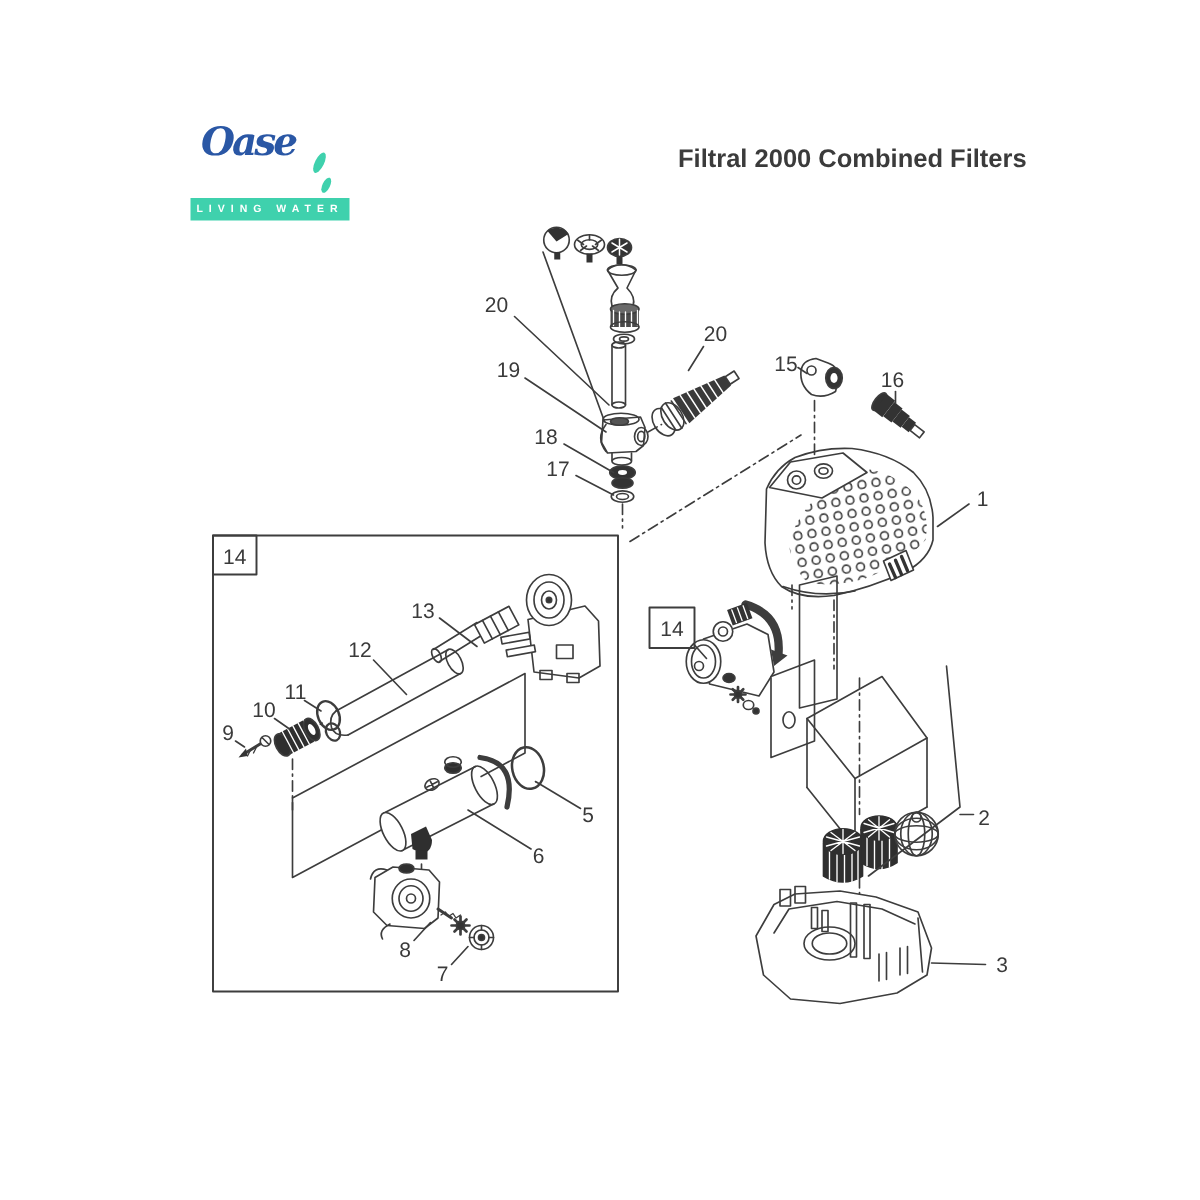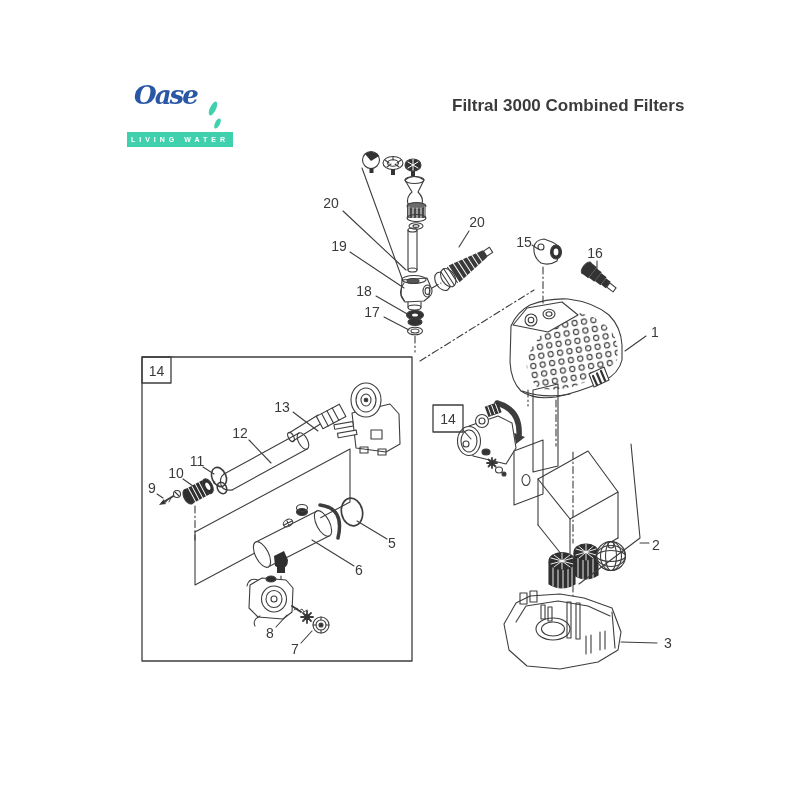--- a/index.html
+++ b/index.html
@@ -28,21 +28,21 @@
 
 <div id="page">
 
   <div class="logo">
     <div class="logo-script">Oase</div>
     <div class="logo-drop drop1"></div>
     <div class="logo-drop drop2"></div>
     <div class="logo-bar">LIVING WATER</div>
   </div>
 
-  <div class="title">Filtral 3000 Combined Filters</div>
+  <div class="title">Filtral 2000 Combined Filters</div>
 
   <svg width="800" height="800" viewBox="0 0 800 800">
     <defs>
       <pattern id="dots" width="9.5" height="9" patternUnits="userSpaceOnUse" patternTransform="rotate(-9)">
         <circle cx="4" cy="4" r="2.6" fill="#ffffff" stroke="#3d3d3d" stroke-width="1.1"></circle>
       </pattern>
     </defs>
 
     <g stroke="#3d3d3d" fill="none" stroke-width="1.1" stroke-linecap="round" stroke-linejoin="round">
 

